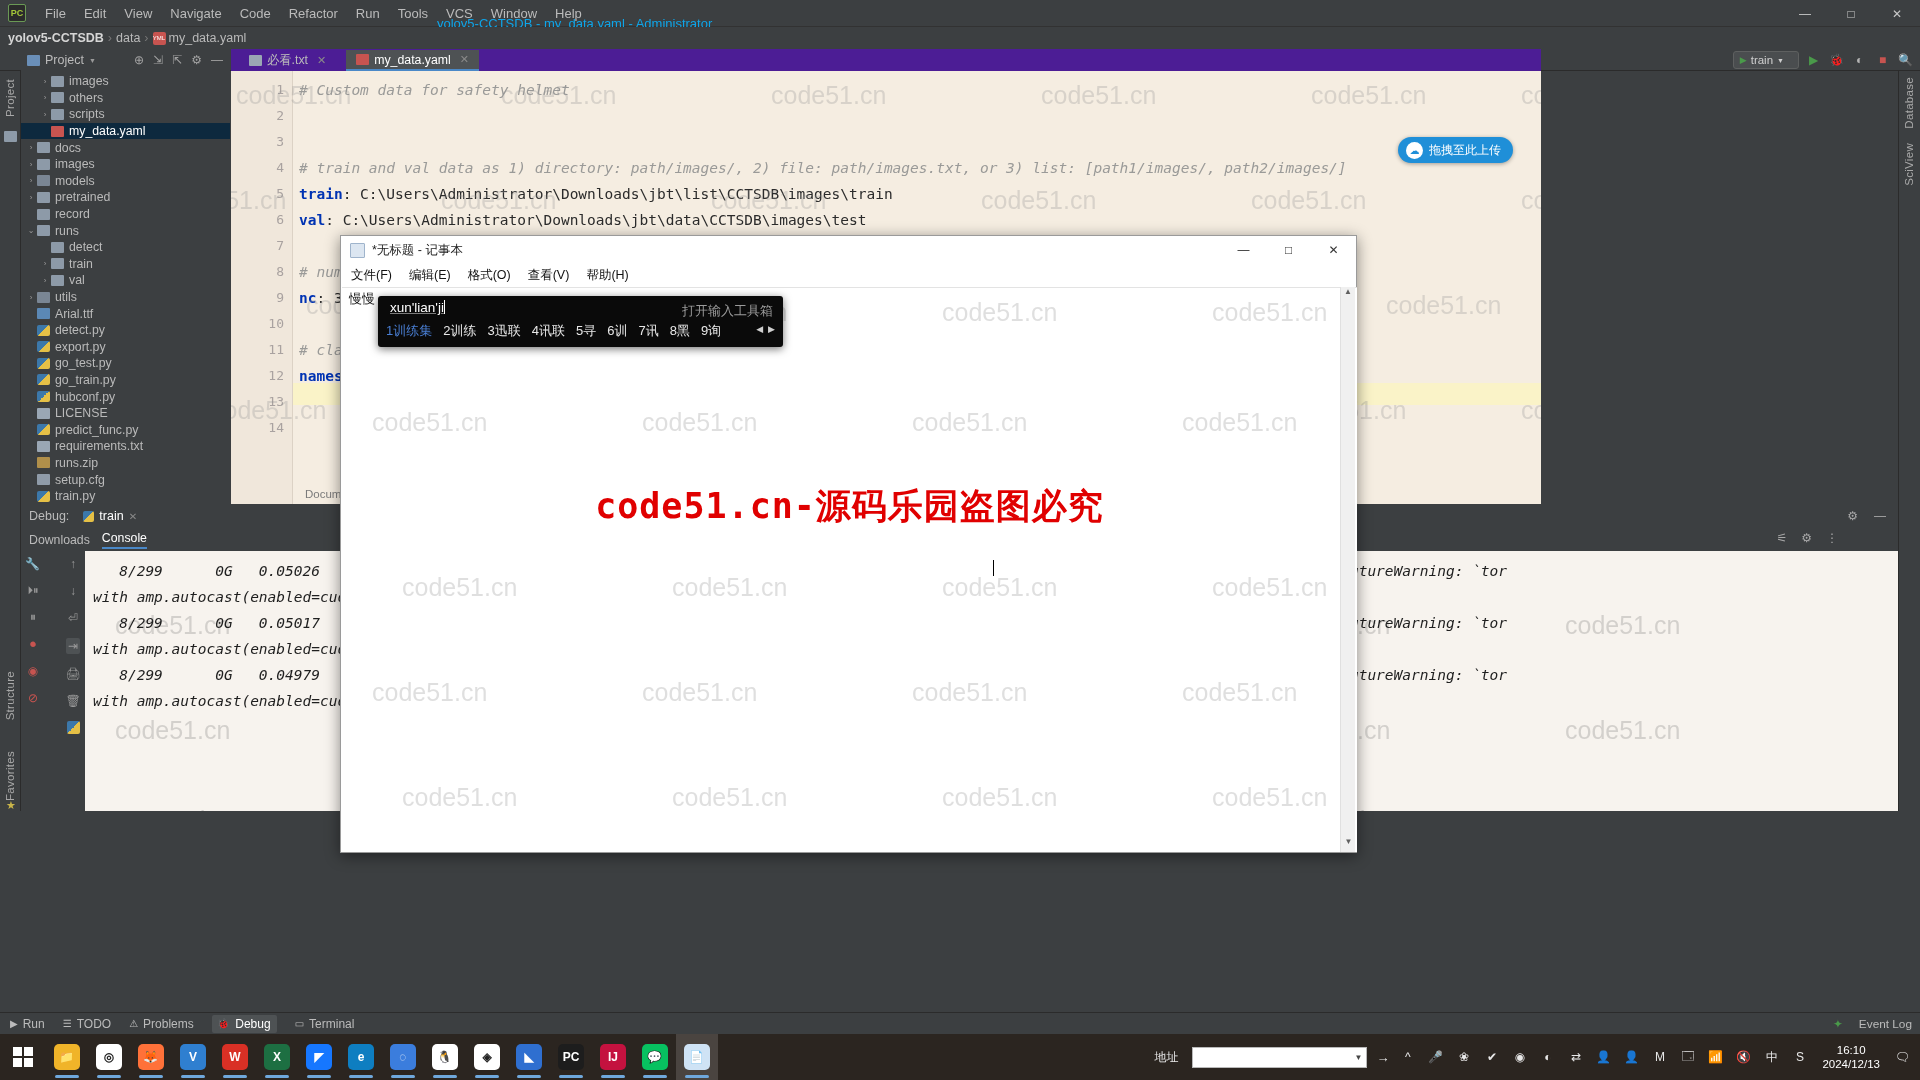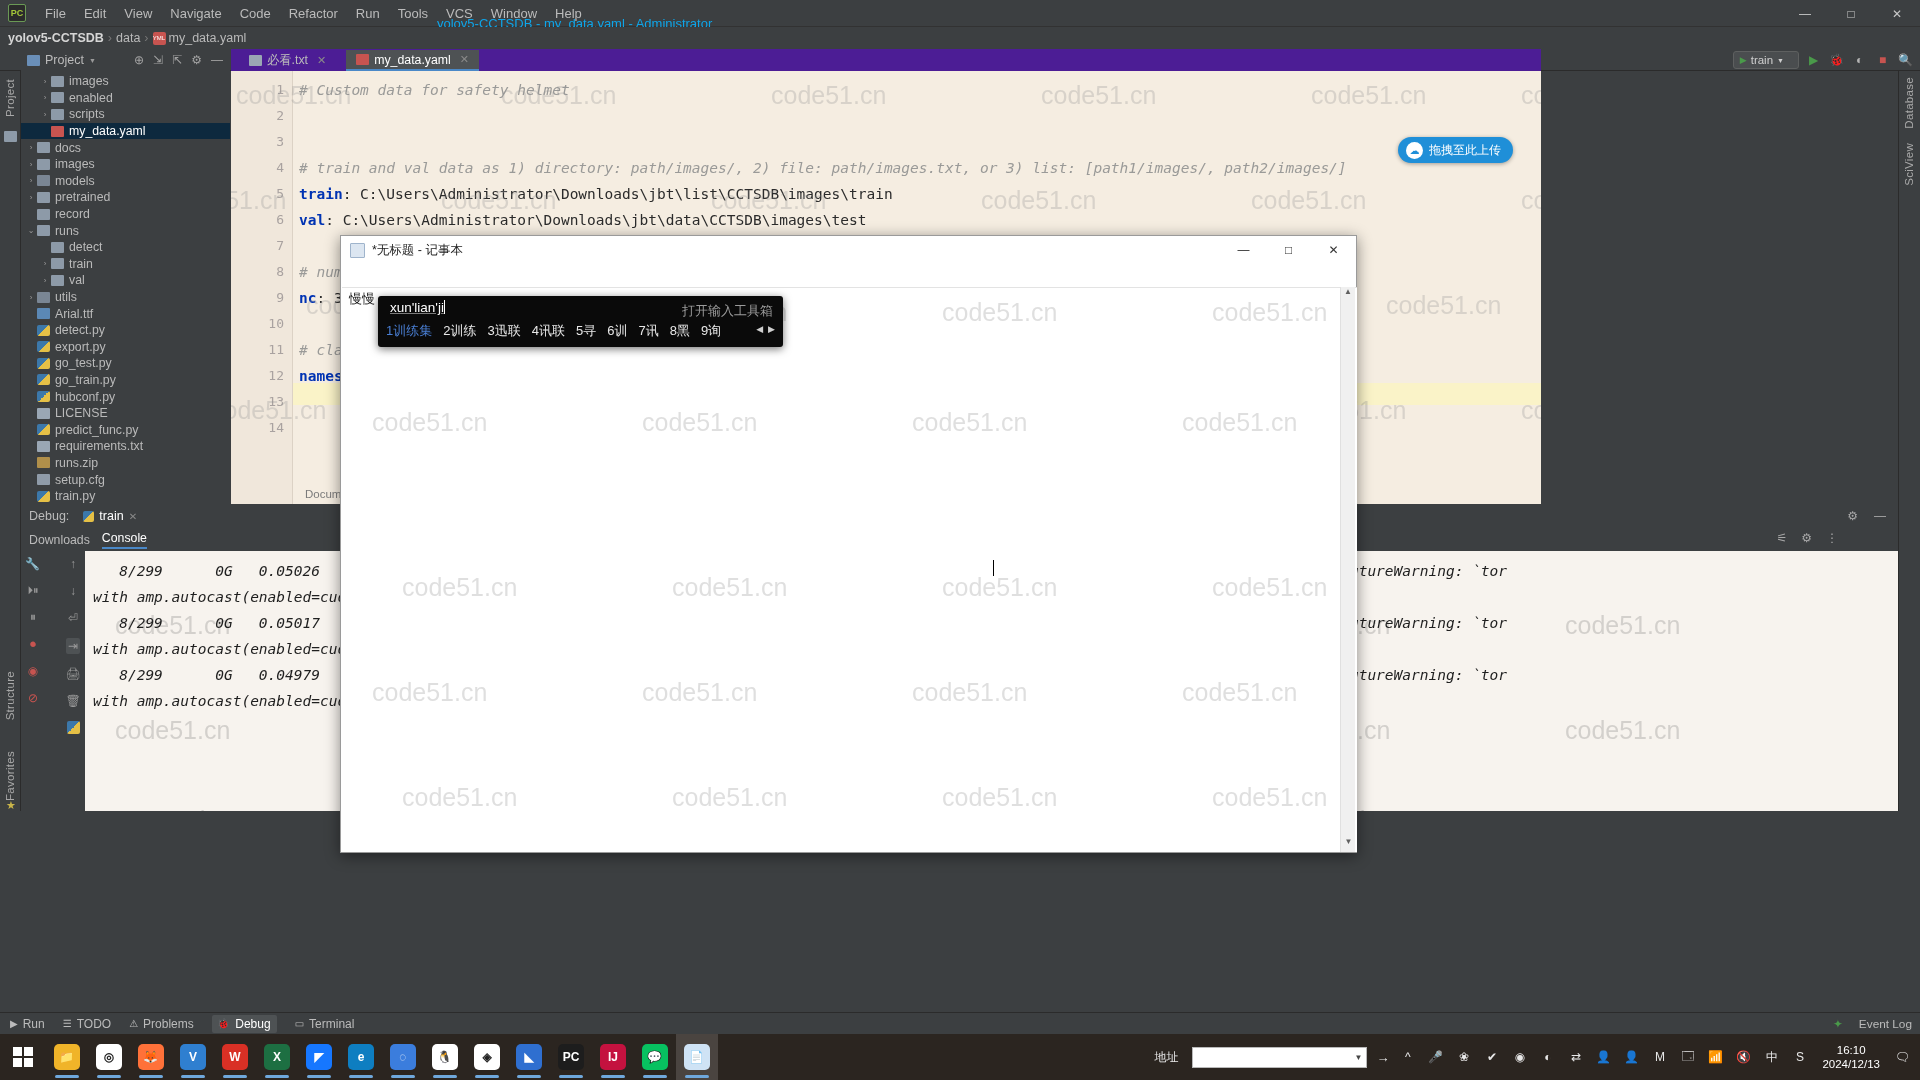--- a/index.html
+++ b/index.html
@@ -297,21 +297,21 @@
     </div>
     <div class="tree" id="tree">
         <div class="trow">
           <span class="arrow" style="margin-left: 14px;">›</span>
           <span class="fico folder"></span>
           <span>images</span>
         </div>
         <div class="trow">
           <span class="arrow" style="margin-left: 14px;">›</span>
           <span class="fico folder"></span>
-          <span>enabled</span>
+          <span>others</span>
         </div>
         <div class="trow">
           <span class="arrow" style="margin-left: 14px;">›</span>
           <span class="fico folder"></span>
           <span>scripts</span>
         </div>
         <div class="trow sel">
           <span class="arrow" style="margin-left: 14px;"></span>
           <span class="fico yaml"></span>
           <span>my_data.yaml</span>
@@ -628,23 +628,31 @@
   <div class="notepad">
     <div class="np-title">
       <span class="np-ico"></span>
       <span>*无标题 - 记事本</span>
       <span class="np-wbtns">
         <span class="np-wbtn">—</span>
         <span class="np-wbtn">□</span>
         <span class="np-wbtn close">✕</span>
       </span>
     </div>
+    <div class="np-menu" id="npmenu">
+        <span>文件(F)</span>
+        <span>编辑(E)</span>
+        <span>格式(O)</span>
+        <span>查看(V)</span>
+        <span>帮助(H)</span>
+      </div>
     <div class="np-body">
       <div class="np-text">慢慢</div>
       <div class="np-caret"></div>
+      <div class="np-big">code51.cn-源码乐园盗图必究</div>
       <div class="wm" style="left:60px; top:10px">code51.cn</div>
       <div class="wm" style="left:330px;top:10px">code51.cn</div>
       <div class="wm" style="left:600px;top:10px">code51.cn</div>
       <div class="wm" style="left:870px;top:10px">code51.cn</div>
       <div class="wm" style="left:30px; top:120px">code51.cn</div>
       <div class="wm" style="left:300px;top:120px">code51.cn</div>
       <div class="wm" style="left:570px;top:120px">code51.cn</div>
       <div class="wm" style="left:840px;top:120px">code51.cn</div>
       <div class="wm" style="left:60px; top:285px">code51.cn</div>
       <div class="wm" style="left:330px;top:285px">code51.cn</div>

